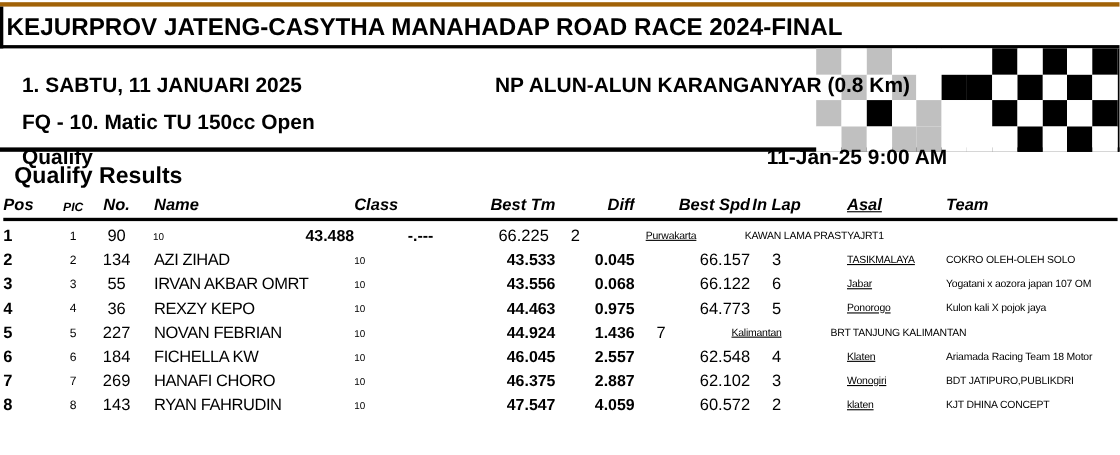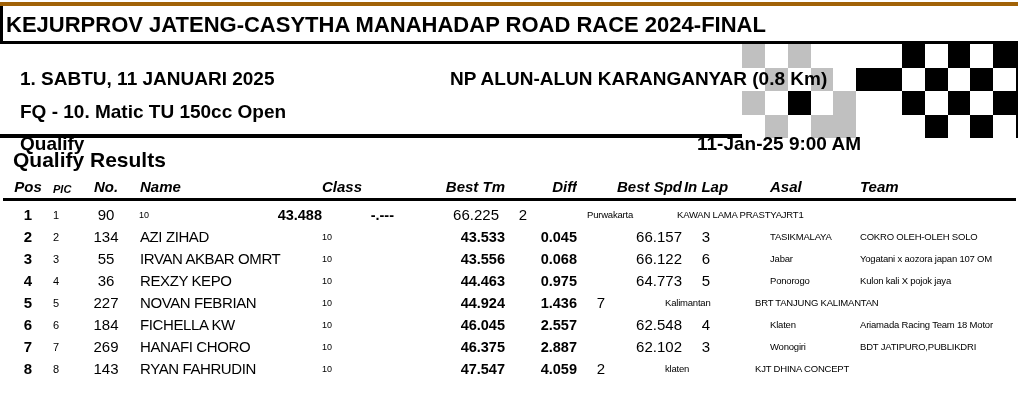--- a/index.html
+++ b/index.html
@@ -28,30 +28,30 @@
   .results-title{font-size:21px;font-weight:bold;margin:10px 0 0 13px;}
   .rtable{margin:6px 2px 0 3px;}
   .thead{
     display:flex;align-items:flex-end;font-style:italic;font-weight:bold;font-size:15px;
     border-bottom:3px solid #000;padding-bottom:3px;white-space:nowrap;
   }
   .thead .c-pic{font-size:11px;}
   .trow{display:flex;align-items:center;height:21px;font-size:15px;white-space:nowrap;margin-top:1px;}
   .trow:first-child{margin-top:3px;}
   .cell{overflow:hidden;}
-  .c-pos{width:50px;text-align:center;}
-  .c-pic{width:27px;text-align:left;}
+  .c-pos{width:50px;text-align:left;}
+  .c-pic{width:27px;text-align:center;}
   .c-no{width:52px;text-align:center;}
   .c-name{width:183px;padding-left:8px;}
   .c-class{width:108px;padding-left:7px;}
   .c-best_tm{width:82px;text-align:right;}
   .c-diff{width:72px;text-align:right;}
   .c-best_spd{width:105px;text-align:right;}
   .c-in_lap{width:48px;text-align:center;}
-  .c-asal{width:123px;padding-left:40px;}
+  .c-asal{width:123px;padding-left:40px;text-decoration:underline;}
   .c-team{flex:1;padding-left:7px;}
   .trow .c-pos{font-weight:bold;}
   .trow .c-pic{font-size:11px;}
   .trow .c-name{letter-spacing:-0.4px;}
   .trow .c-class{font-size:9px;}
   .trow .c-best_tm,.trow .c-diff{font-weight:bold;font-size:14.5px;}
   .trow .c-asal,.trow .c-team{font-size:9.5px;letter-spacing:-0.2px;}
 </style>
 </head>
 <body>
@@ -227,20 +227,21 @@
           <div class="cell c-team">BDT JATIPURO,PUBLIKDRI</div>
         </div>
         <div class="trow">
           <div class="cell c-pos">8</div>
           <div class="cell c-pic">8</div>
           <div class="cell c-no">143</div>
           <div class="cell c-name">RYAN FAHRUDIN</div>
           <div class="cell c-class">10</div>
           <div class="cell c-best_tm">47.547</div>
           <div class="cell c-diff">4.059</div>
+          <div class="cell c-best_spd">60.572</div>
           <div class="cell c-in_lap">2</div>
           <div class="cell c-asal">klaten</div>
           <div class="cell c-team">KJT DHINA CONCEPT</div>
         </div>
       </div>
   </div>
 
 </div>
 
 </body></html>

